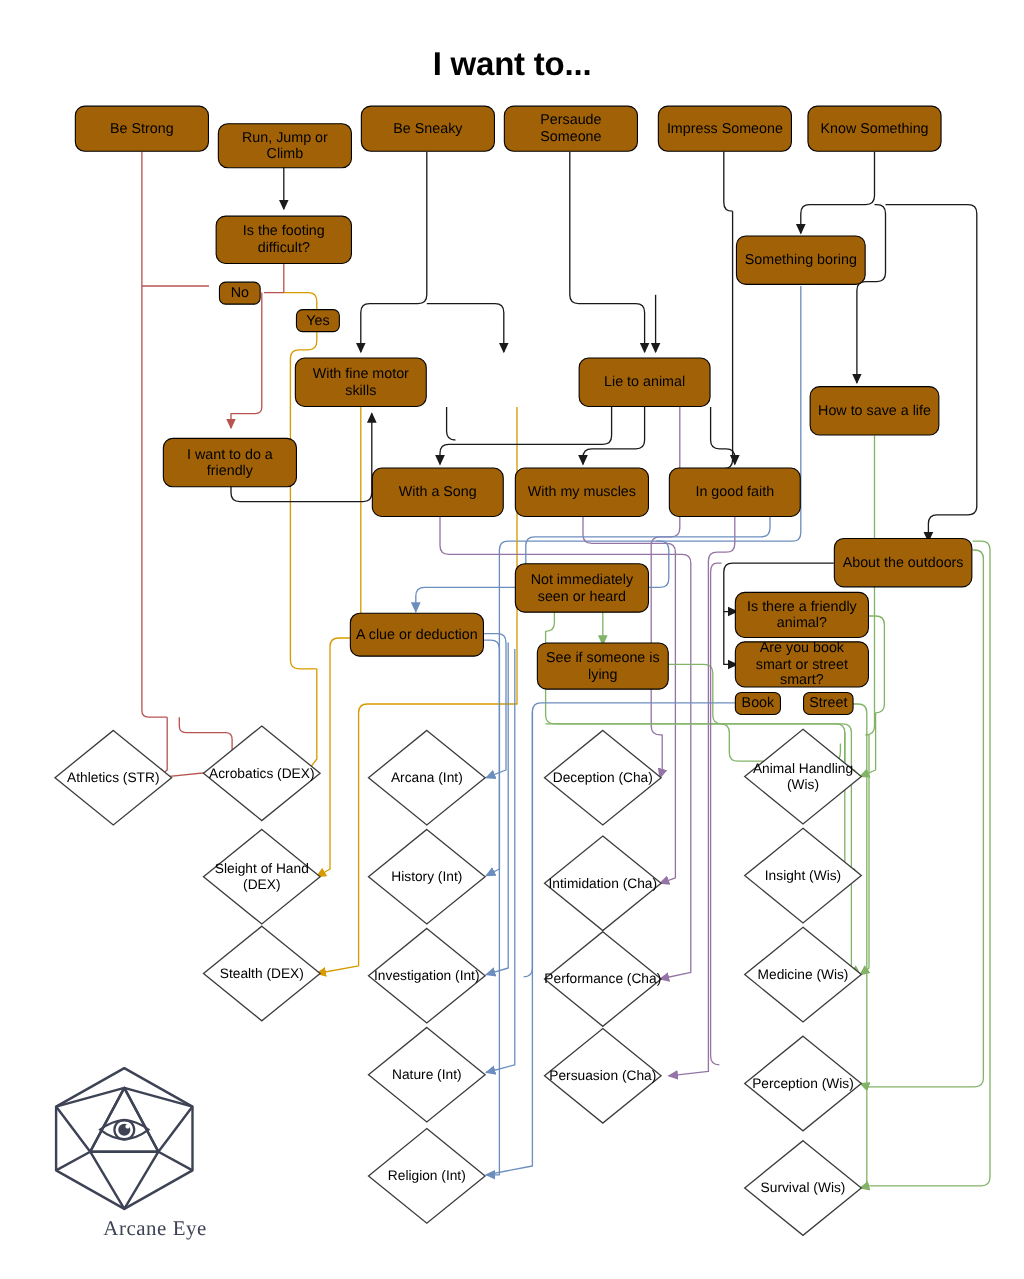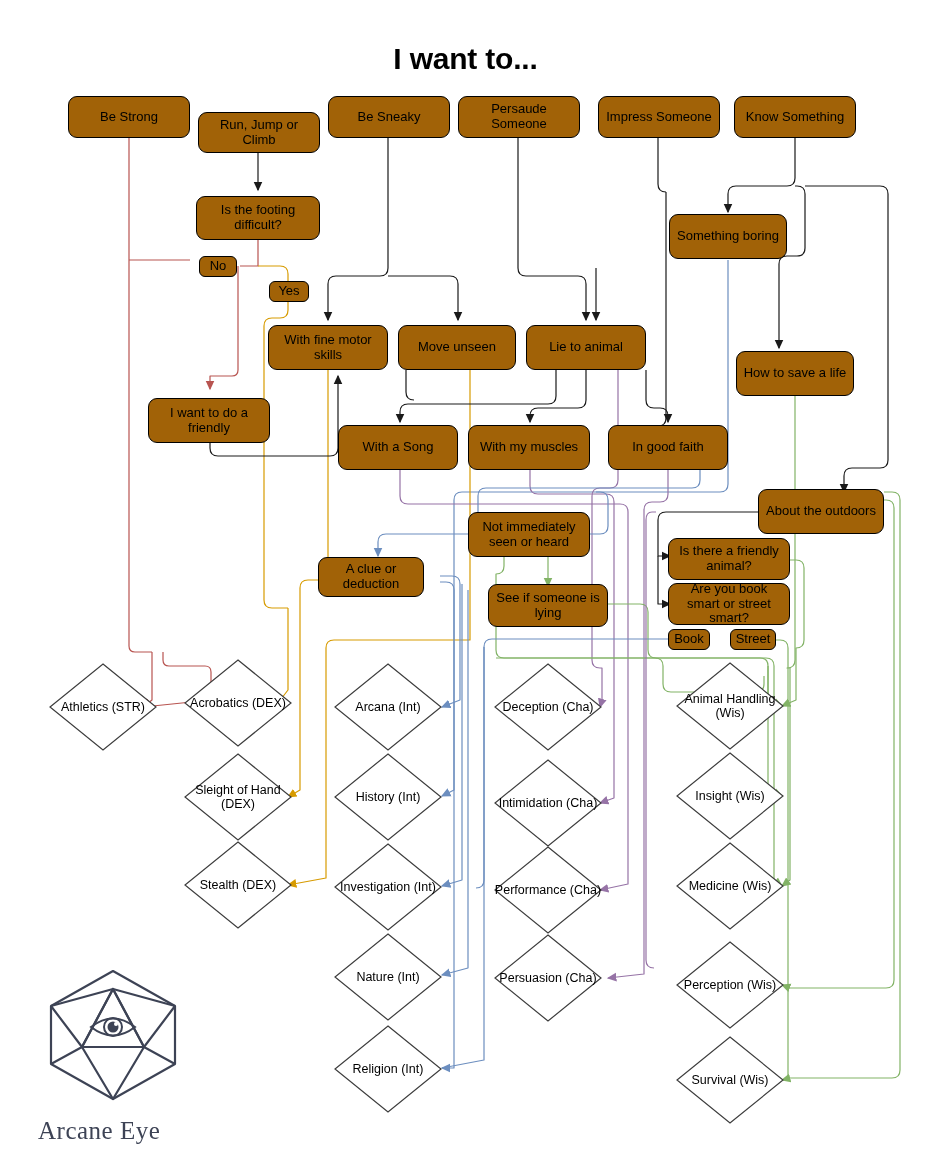--- a/index.html
+++ b/index.html
@@ -69,24 +69,24 @@
     color: #000;
   }
   #logo {
     position: absolute;
     left: 38px; top: 965px;
     width: 150px;
     z-index: 6;
   }
   #logo svg { display: block; }
   #logo .logotext {
-    margin-top: 12px;
-    text-align: left;
+    margin-top: 2px;
+    text-align: right;
     font-family: "Liberation Serif", serif;
-    font-size: 25px;
+    font-size: 19px;
     color: #3d4355;
     letter-spacing: 0.5px;
   }
 </style>
 </head>
 <body>
 
 <div id="canvas">
 
   <div class="title">I want to...</div>
@@ -317,33 +317,32 @@
 
   <div class="node" style="left:196px;top:196px;width:124px;height:44px;">Is the footing difficult?</div>
 
   <div class="node small" style="left:199px;top:256px;width:38px;height:21px;">No</div>
   <div class="node small" style="left:269px;top:281px;width:40px;height:21px;">Yes</div>
 
   <div class="node" style="left:669px;top:214px;width:118px;height:45px;">Something boring</div>
   <div class="node" style="left:736px;top:351px;width:118px;height:45px;">How to save a life</div>
 
   <div class="node" style="left:268px;top:325px;width:120px;height:45px;">With fine motor skills</div>
-  <div class="node" style="left:398px;top:325px;width:118px;height:45px;">Move unseen</div>
   <div class="node" style="left:526px;top:325px;width:120px;height:45px;">Lie to animal</div>
 
   <div class="node" style="left:148px;top:398px;width:122px;height:45px;">I want to do a friendly</div>
 
   <div class="node" style="left:338px;top:425px;width:120px;height:45px;">With a Song</div>
   <div class="node" style="left:468px;top:425px;width:122px;height:45px;">With my  muscles</div>
   <div class="node" style="left:608px;top:425px;width:120px;height:45px;">In good faith</div>
 
   <div class="node" style="left:758px;top:489px;width:126px;height:45px;">About the outdoors</div>
 
   <div class="node" style="left:468px;top:512px;width:122px;height:45px;">Not immediately seen or heard</div>
-  <div class="node" style="left:318px;top:557px;width:106px;height:40px;">A clue or deduction</div>
+  <div class="node" style="left:318px;top:557px;width:122px;height:40px;">A clue or deduction</div>
   <div class="node" style="left:488px;top:584px;width:120px;height:43px;">See if someone is lying</div>
 
   <div class="node" style="left:668px;top:538px;width:122px;height:42px;">Is there a friendly animal?</div>
   <div class="node" style="left:668px;top:583px;width:122px;height:42px;">Are you book smart or street smart?</div>
 
   <div class="node small" style="left:668px;top:629px;width:42px;height:21px;">Book</div>
   <div class="node small" style="left:730px;top:629px;width:46px;height:21px;">Street</div>
 
   <div class="diamond" style="left:48px;top:662px;width:110px;height:90px;">
     <svg width="110" height="90" viewBox="0 0 110 90">

